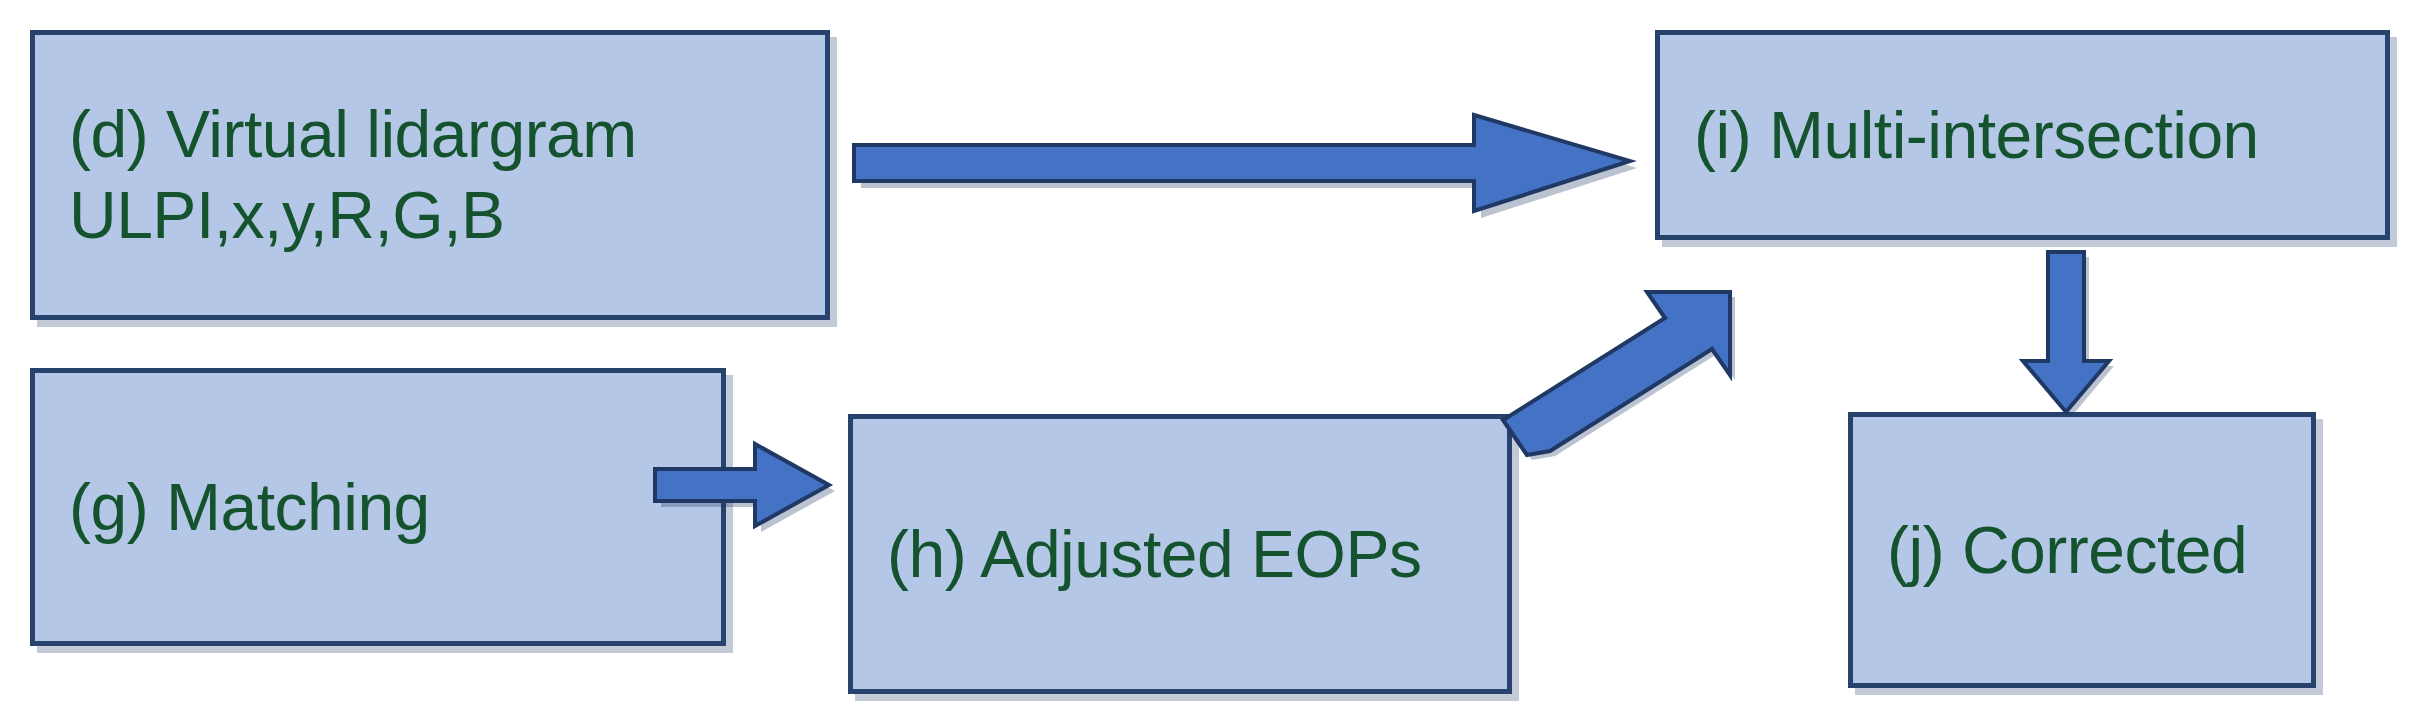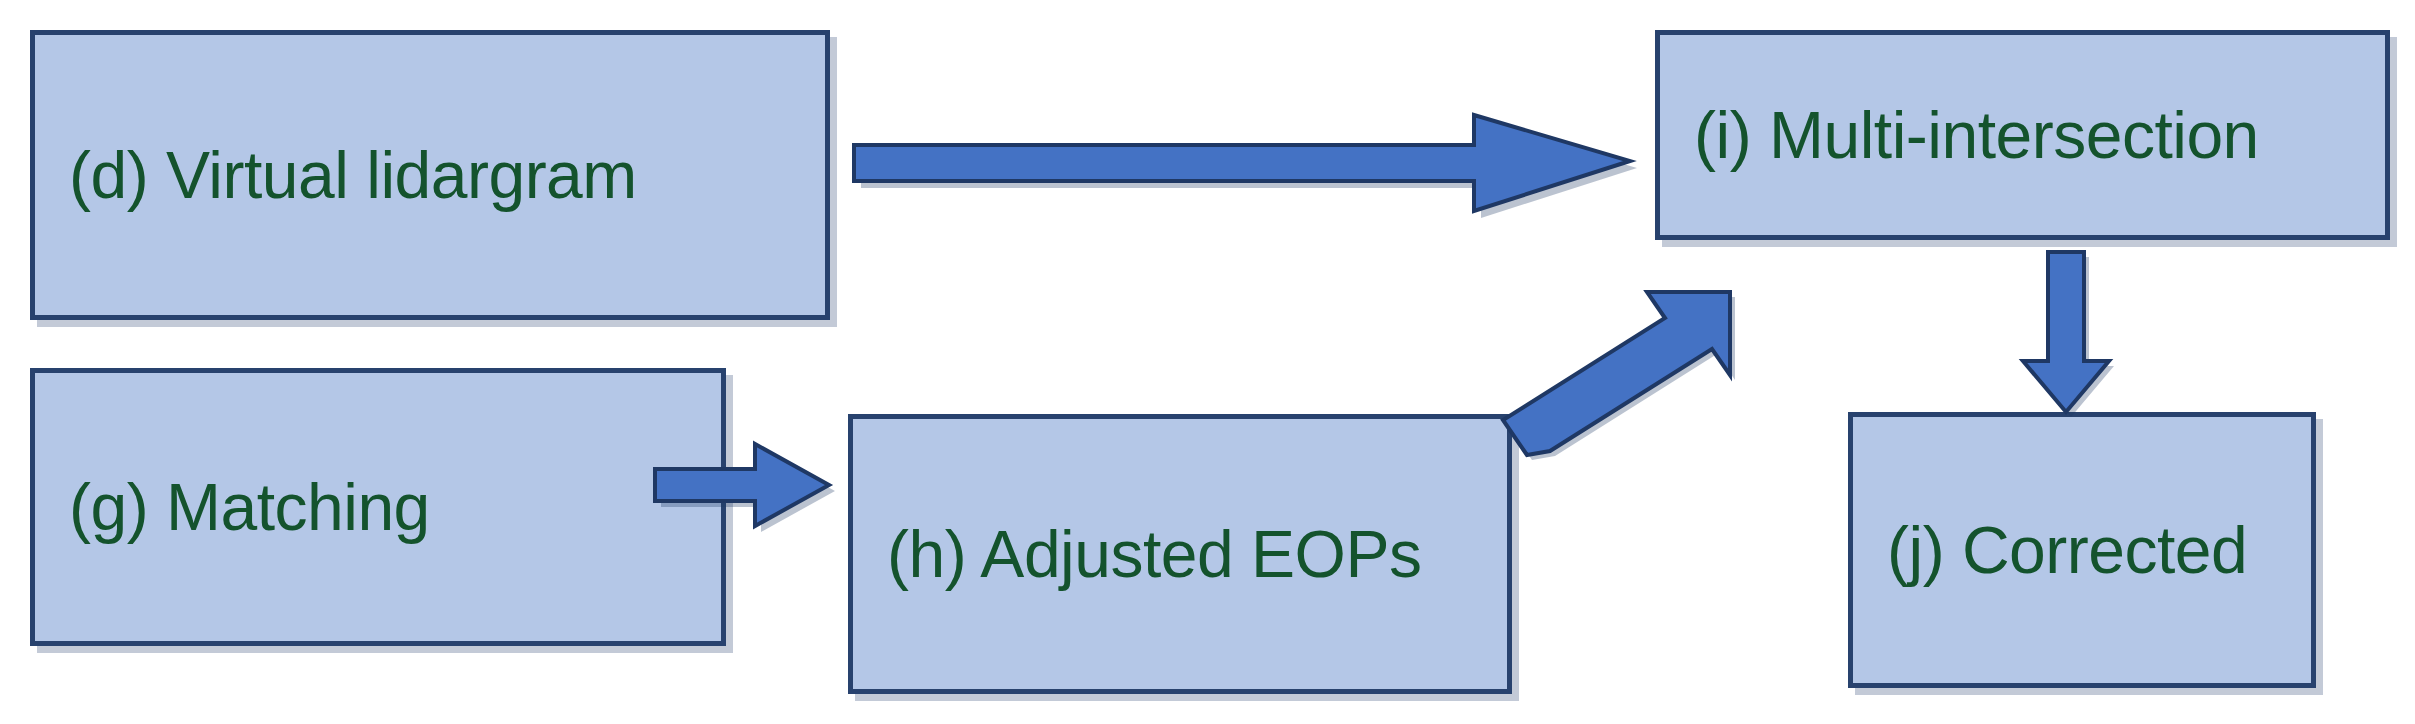--- a/index.html
+++ b/index.html
@@ -67,20 +67,21 @@
     stroke: none;
   }
 </style>
 </head>
 <body>
 
 <div id="canvas">
 
   <div class="node" id="node-d">
     <span class="line">(d) Virtual lidargram</span>
+    <span class="line">ULPI,x,y,R,G,B</span>
   </div>
 
   <div class="node" id="node-i">
     <span class="line">(i) Multi-intersection</span>
   </div>
 
   <div class="node" id="node-g">
     <span class="line">(g) Matching</span>
   </div>
 

